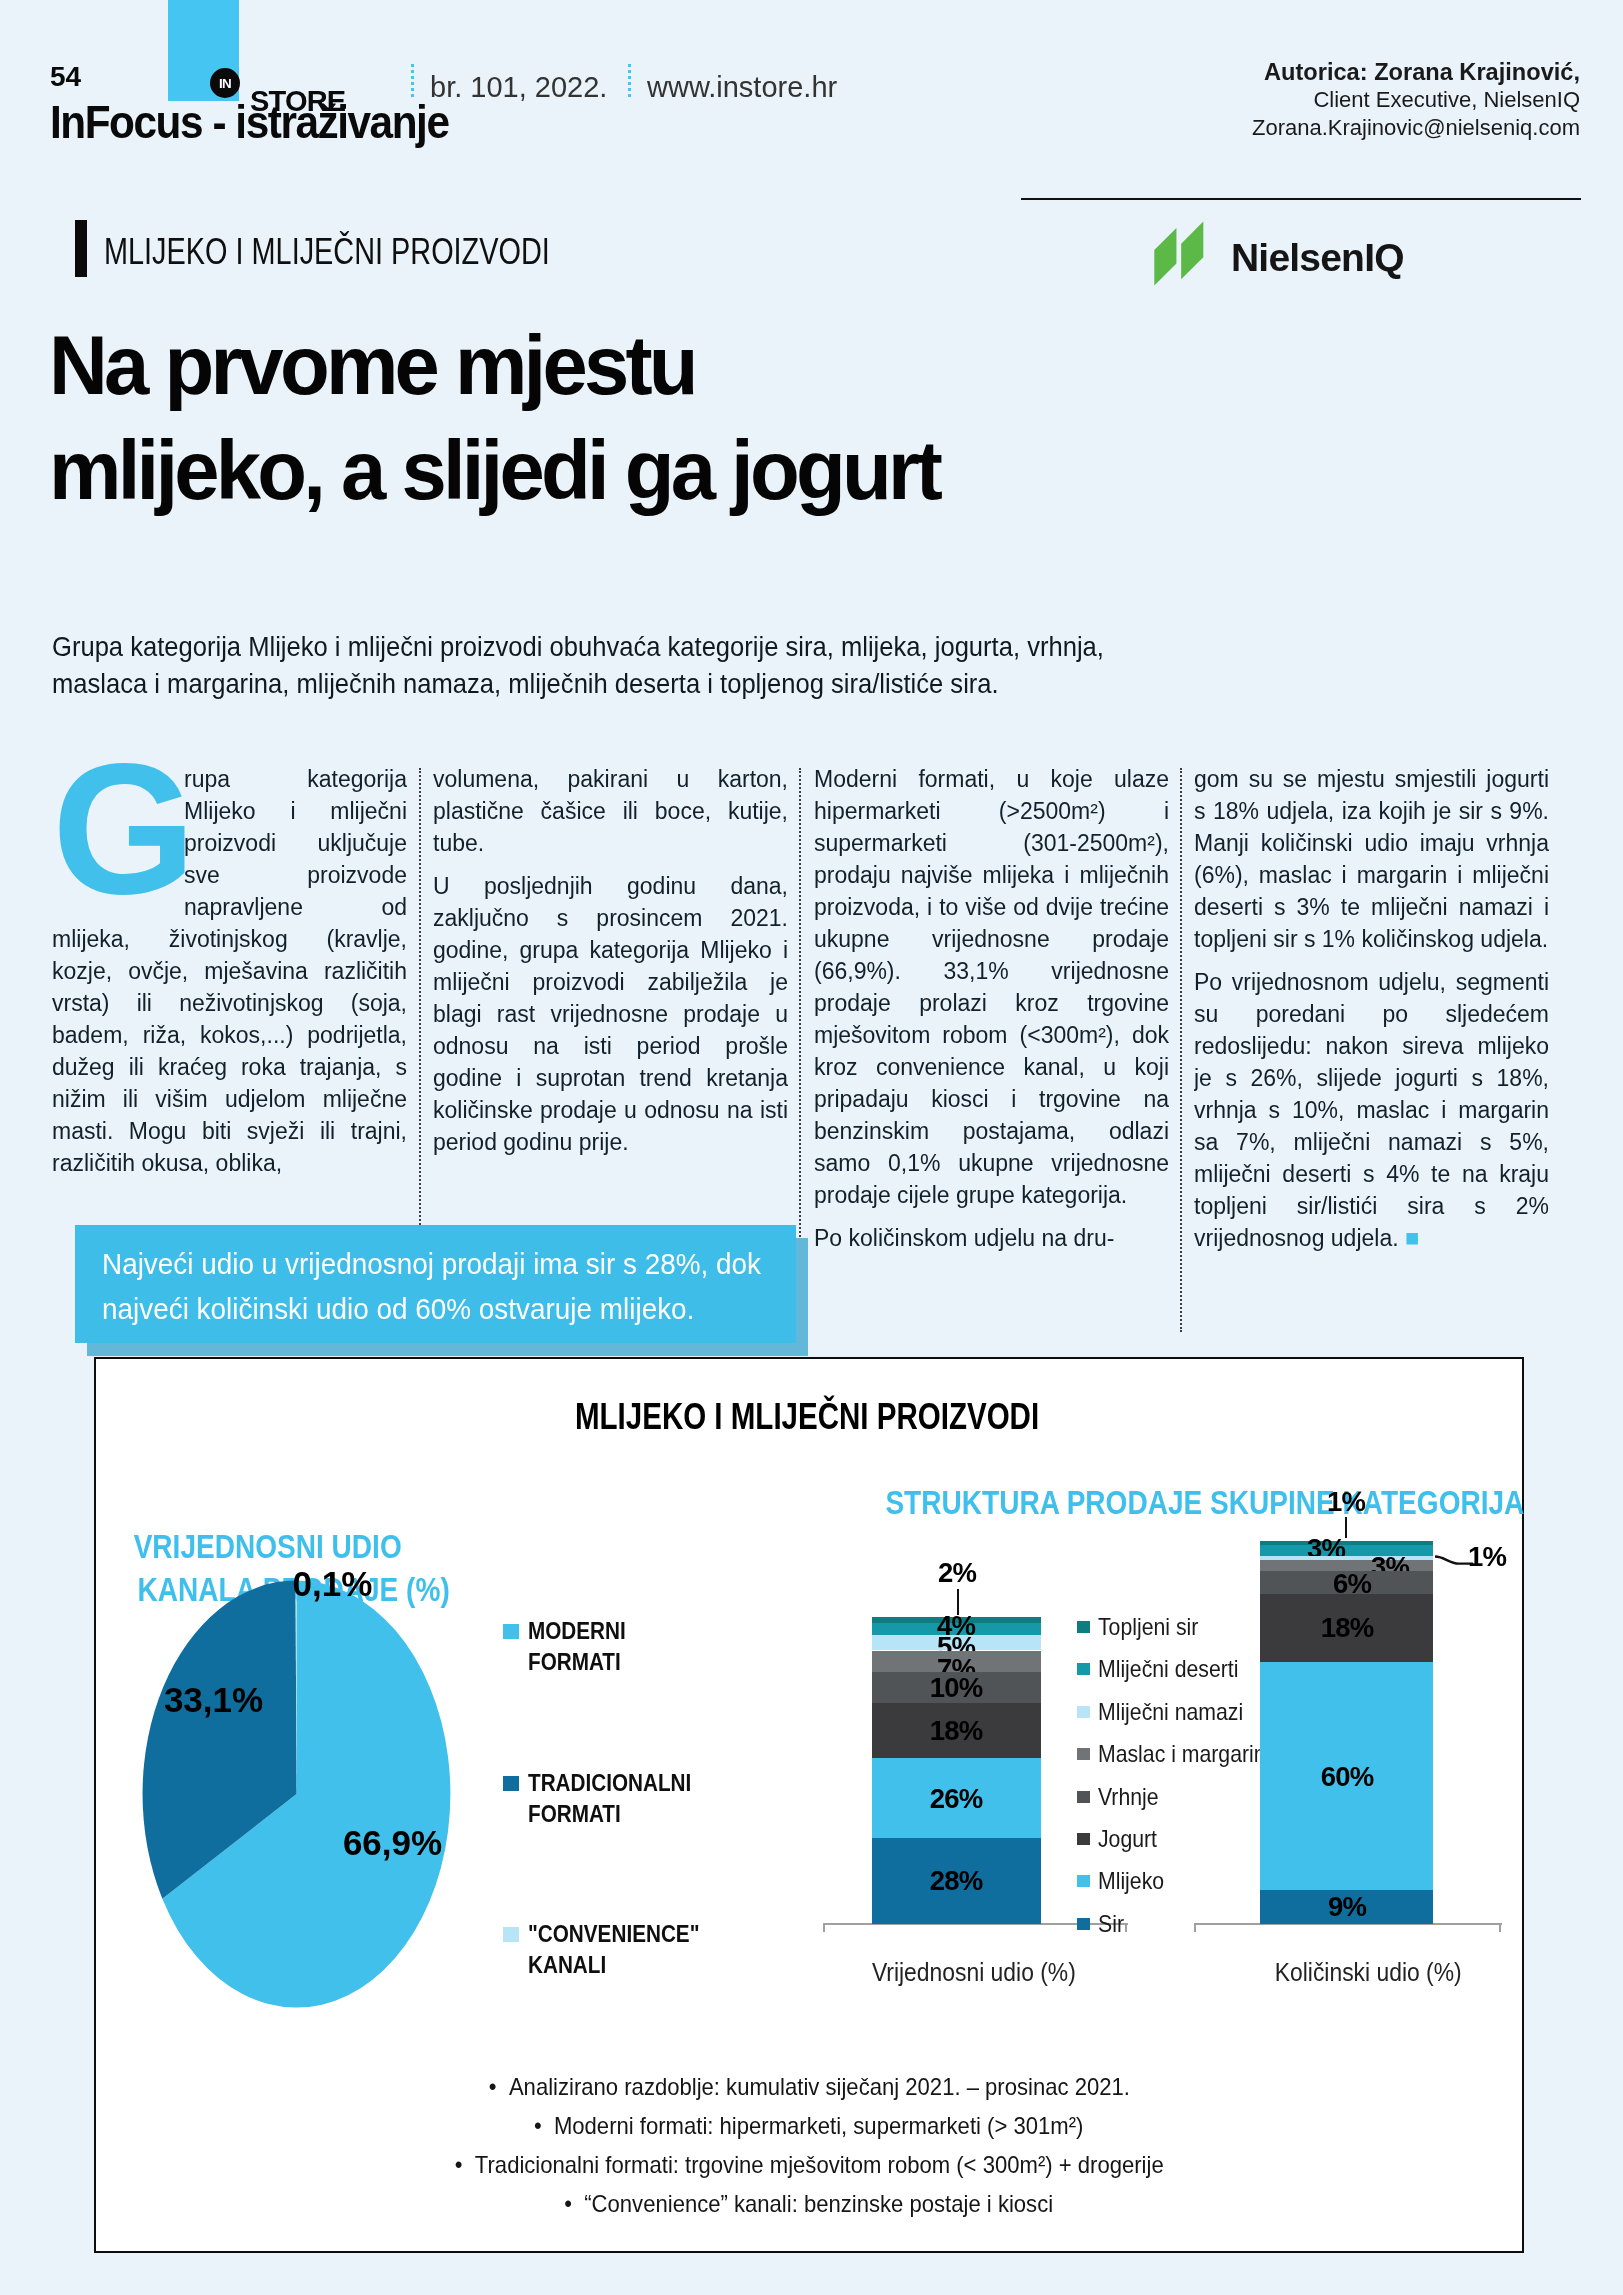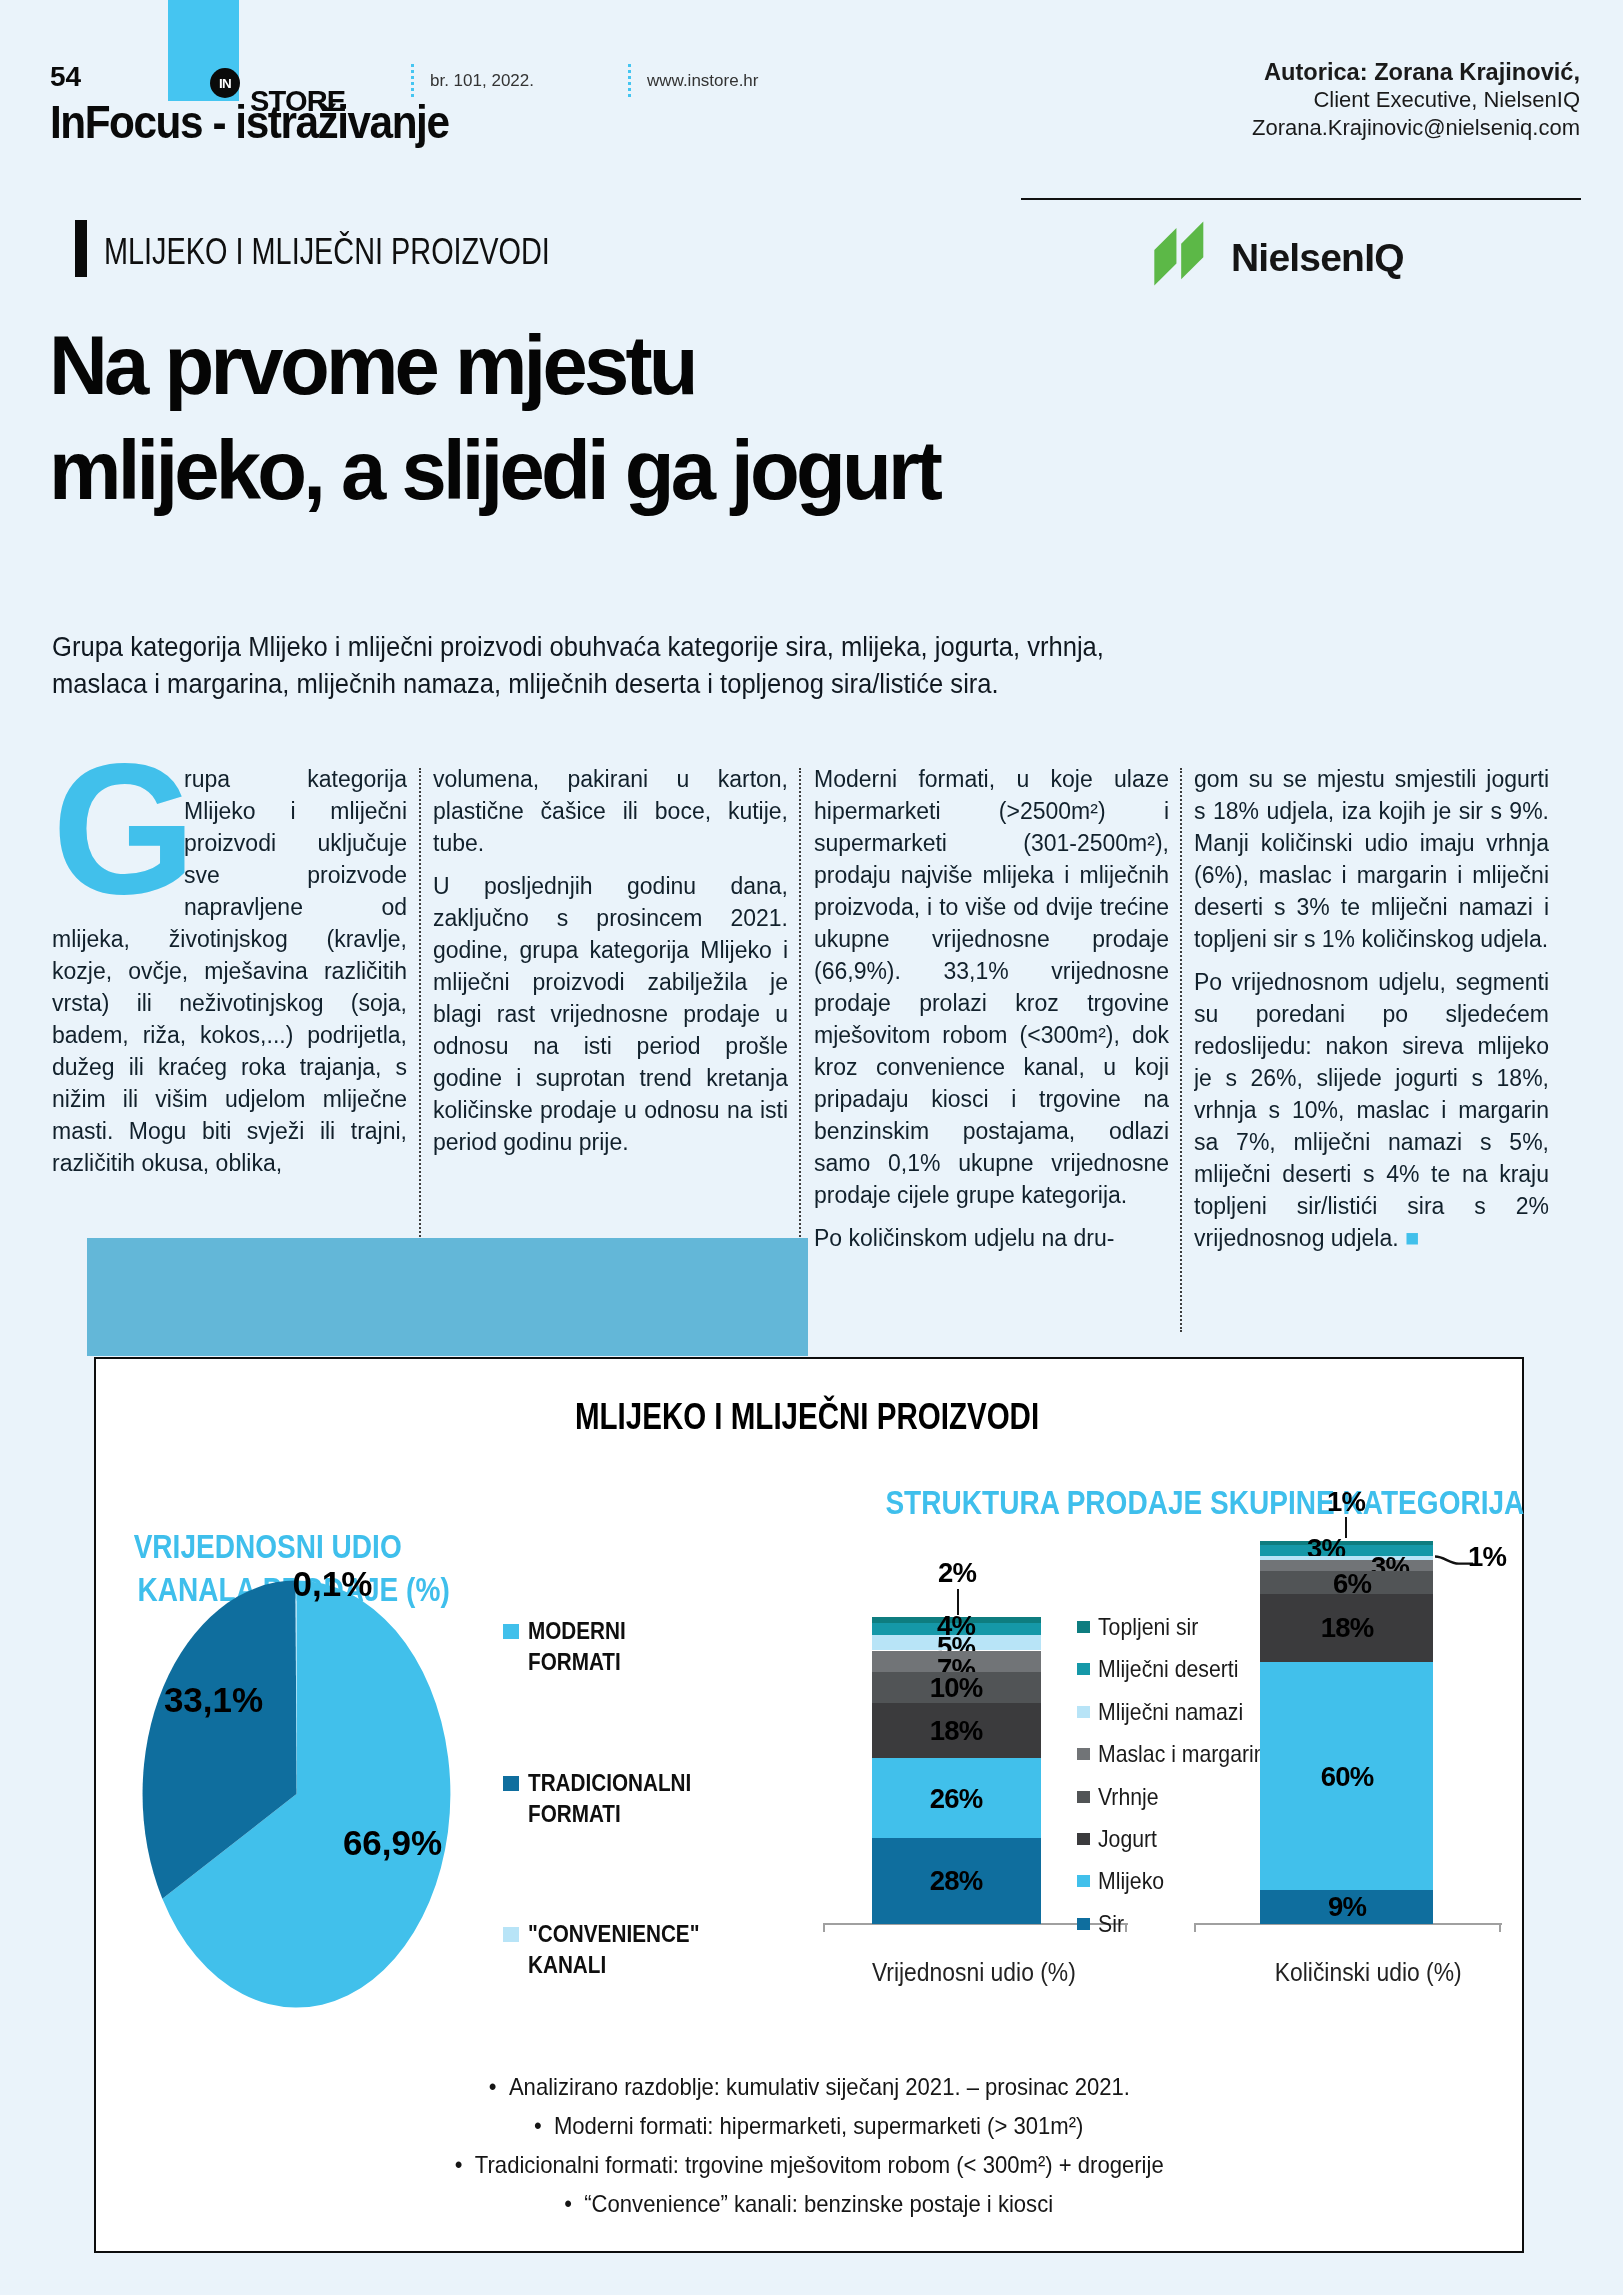--- a/index.html
+++ b/index.html
@@ -7,21 +7,21 @@
   .page{position:relative;width:1623px;height:2295px;background:#eaf3fa;overflow:hidden;color:#111;}
   .abs{position:absolute;}
   .sq{display:inline-block;}
   .oL{transform-origin:0 50%;}
   
   .pageno{font-size:28px;font-weight:bold;color:#0a0a0a;}
   .head-rect{background:#45c5f1;}
   .in-circle{width:30px;height:30px;border-radius:50%;background:#0a0a0a;color:#fff;
     display:flex;align-items:center;justify-content:center;font-weight:bold;font-size:13.4px;letter-spacing:-0.8px;}
   .store{font-size:29px;font-weight:bold;letter-spacing:-0.8px;color:#0a0a0a;}
-  .head-meta{font-size:17px;color:#333;}
+  .head-meta{font-size:29px;color:#333;}
   .dotsep{border-left:3.1px dotted #45c5f1;width:0;height:33px;}
   .section-head{font-size:47px;font-weight:bold;letter-spacing:-1.6px;color:#0a0a0a;}
   .author{font-size:22px;color:#1a1a1a;line-height:28px;}
   .author .a1{font-weight:bold;font-size:23.6px;}
   .hr-black{background:#111;}
   .niq-text{font-size:39px;font-weight:bold;color:#151515;letter-spacing:-0.8px;}
   
   .kicker-bar{background:#0a0a0a;}
   .kicker{font-size:37px;font-weight:400;color:#0f0f0f;white-space:nowrap;}
   .headline{font-size:84px;font-weight:bold;letter-spacing:-3.9px;color:#050505;line-height:105px;white-space:nowrap;}
@@ -118,20 +118,25 @@
   </div>
   <div class="abs colsep" style="left:1180px;top:768px;height:564px;"></div>
 
   <div class="abs col" style="left:1194px;top:763px;width:355px;height:597px;overflow:hidden;">
     <p>gom su se mjestu smjestili jogurti s 18% udjela, iza kojih je sir s 9%. Manji količinski udio imaju vrhnja (6%), maslac i margarin i mliječni deserti s 3% te mliječni namazi i topljeni sir s 1% količinskog udjela.</p>
     <p><span>Po vrijednosnom udjelu, segmenti su poredani po sljedećem redoslijedu: nakon sireva mlijeko je s 26%, slijede jogurti s 18%, vrhnja s 10%, maslac i margarin sa 7%, mliječni namazi s 5%, mliječni deserti s 4% te na kraju topljeni sir/listići sira s 2% vrijednosnog udjela.</span>
       <span class="endmark">■</span></p>
   </div>
 
   <div class="abs callout-shadow" style="left:87px;top:1238px;width:721px;height:118px;"></div>
+  <div class="abs callout" style="left:75px;top:1225px;width:721px;height:118px;">
+    <div class="abs" style="left:27px;top:15.7px;width:691px;">
+      <div class="callout-text sq oL" style="transform:scaleX(.93);width:711px;">Najveći udio u vrijednosnoj prodaji ima sir s 28%, dok najveći količinski udio od 60% ostvaruje mlijeko.</div>
+    </div>
+  </div>
 
   <div class="abs figbox" style="left:94px;top:1357px;width:1426px;height:892px;"></div>
 
   <div class="abs" style="left:94px;top:1396px;width:1426px;text-align:center;">
     <span class="sq figtitle" style="transform:scaleX(.82);">MLIJEKO I MLIJEČNI PROIZVODI</span>
   </div>
 
   <div class="abs" style="left:110px;top:1525px;width:613px;text-align:left;">
     <div><span class="sq subhead" style="transform:scaleX(.85);">VRIJEDNOSNI UDIO</span></div>
     <div><span class="sq subhead" style="transform:scaleX(.85);">KANALA PRODAJE (%)</span></div>

